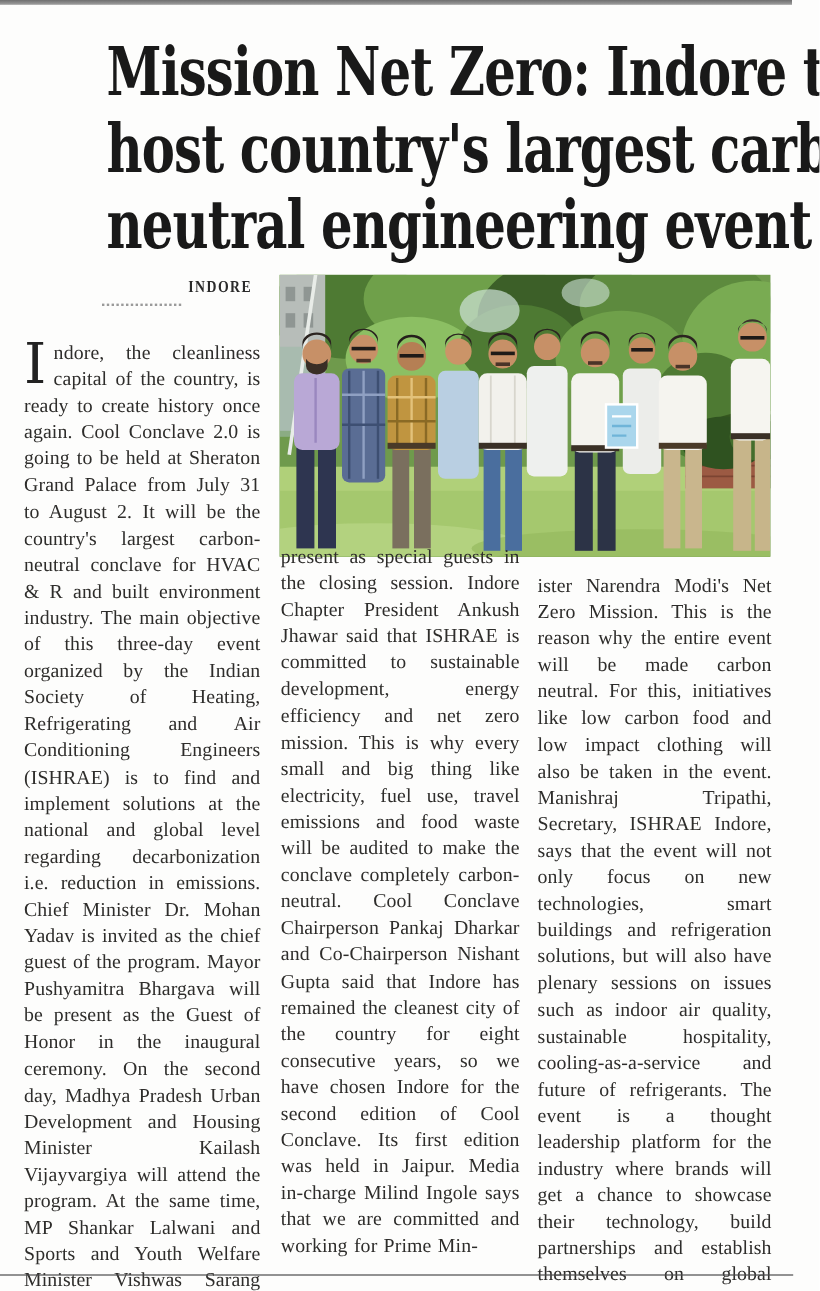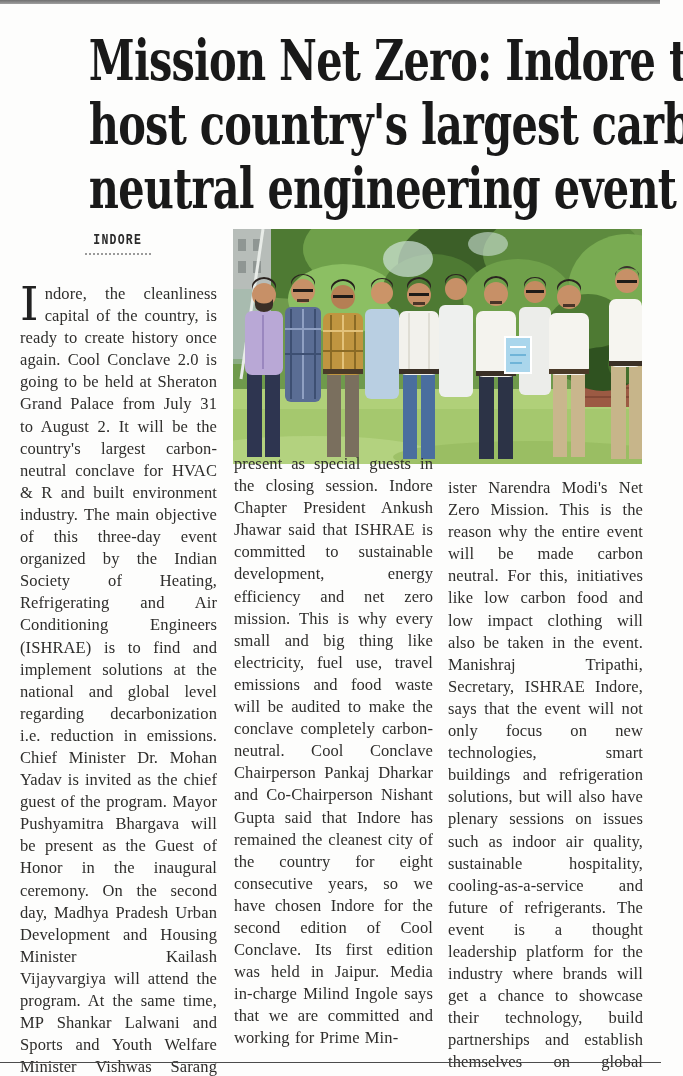--- a/index.html
+++ b/index.html
@@ -37,22 +37,22 @@
   .hl-line {
     display: block;
     transform: scaleX(0.74);
     transform-origin: 50% 50%;
     white-space: nowrap;
   }
   .dateline {
     position: absolute;
     left: 20px; top: 232px;
     width: 196px;
-    text-align: center;
-    font-family: Liberation Mono, monospace;
+    text-align: right;
+    font-family: Liberation Serif, serif;
     font-size: 14px;
     font-weight: 700;
     letter-spacing: 1.5px;
     color: #2a2a2a;
   }
   .dateline .word { display: inline-block; transform: scaleX(0.82); transform-origin: 50% 50%; }
   .dotted-rule {
     width: 66px;
     margin: 5px auto 0 auto;
     border-bottom: 2px dotted #9a9a9a;

